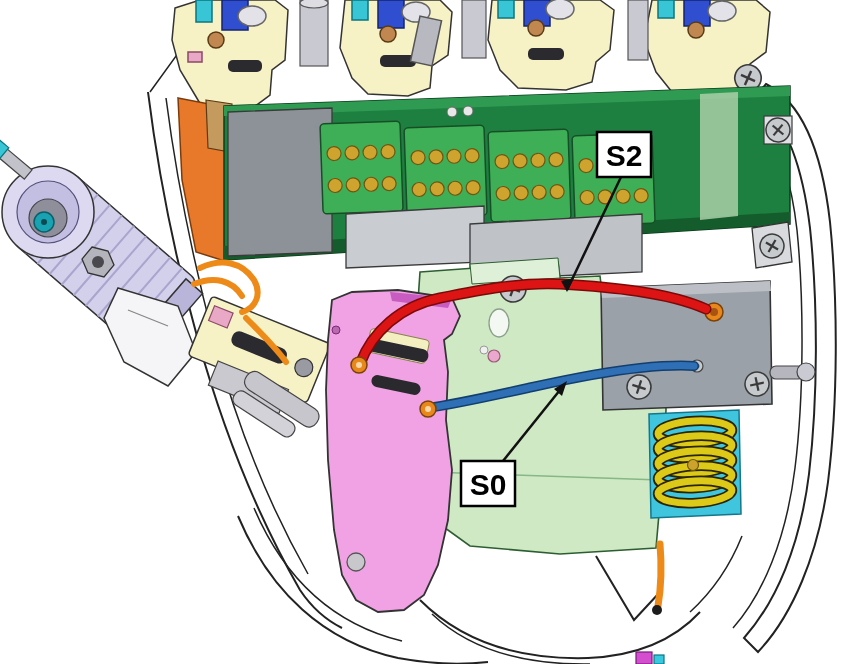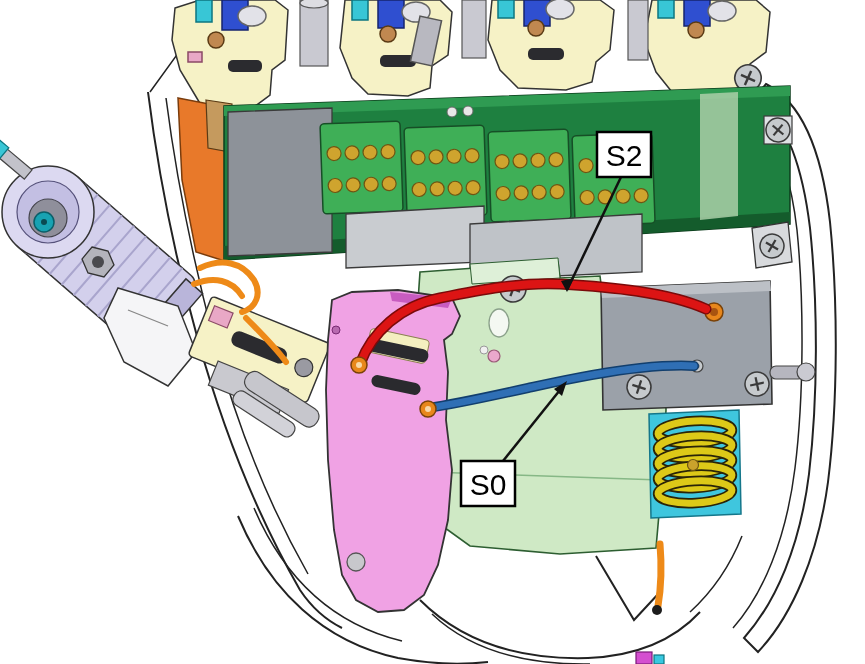--- a/index.html
+++ b/index.html
@@ -1,17 +1,17 @@
 <!DOCTYPE html>
 <html><head>
 <meta charset="utf-8">
 <style>
   html,body{margin:0;padding:0;background:#ffffff;}
   .canvas{position:relative;width:865px;height:664px;overflow:hidden;background:#ffffff;
-          font-family:"Liberation Sans",sans-serif;}
+          font-family:"Liberation Sans",sans-serif;font-weight:bold;}
   svg{display:block;}
   text.callout{font-family:"Liberation Sans",sans-serif;font-size:30px;fill:#000;}
 </style>
 </head>
 <body>
 
 <div class="canvas">
 <svg width="865" height="664" viewBox="0 0 865 664">
   <defs>
     <g id="screw">

